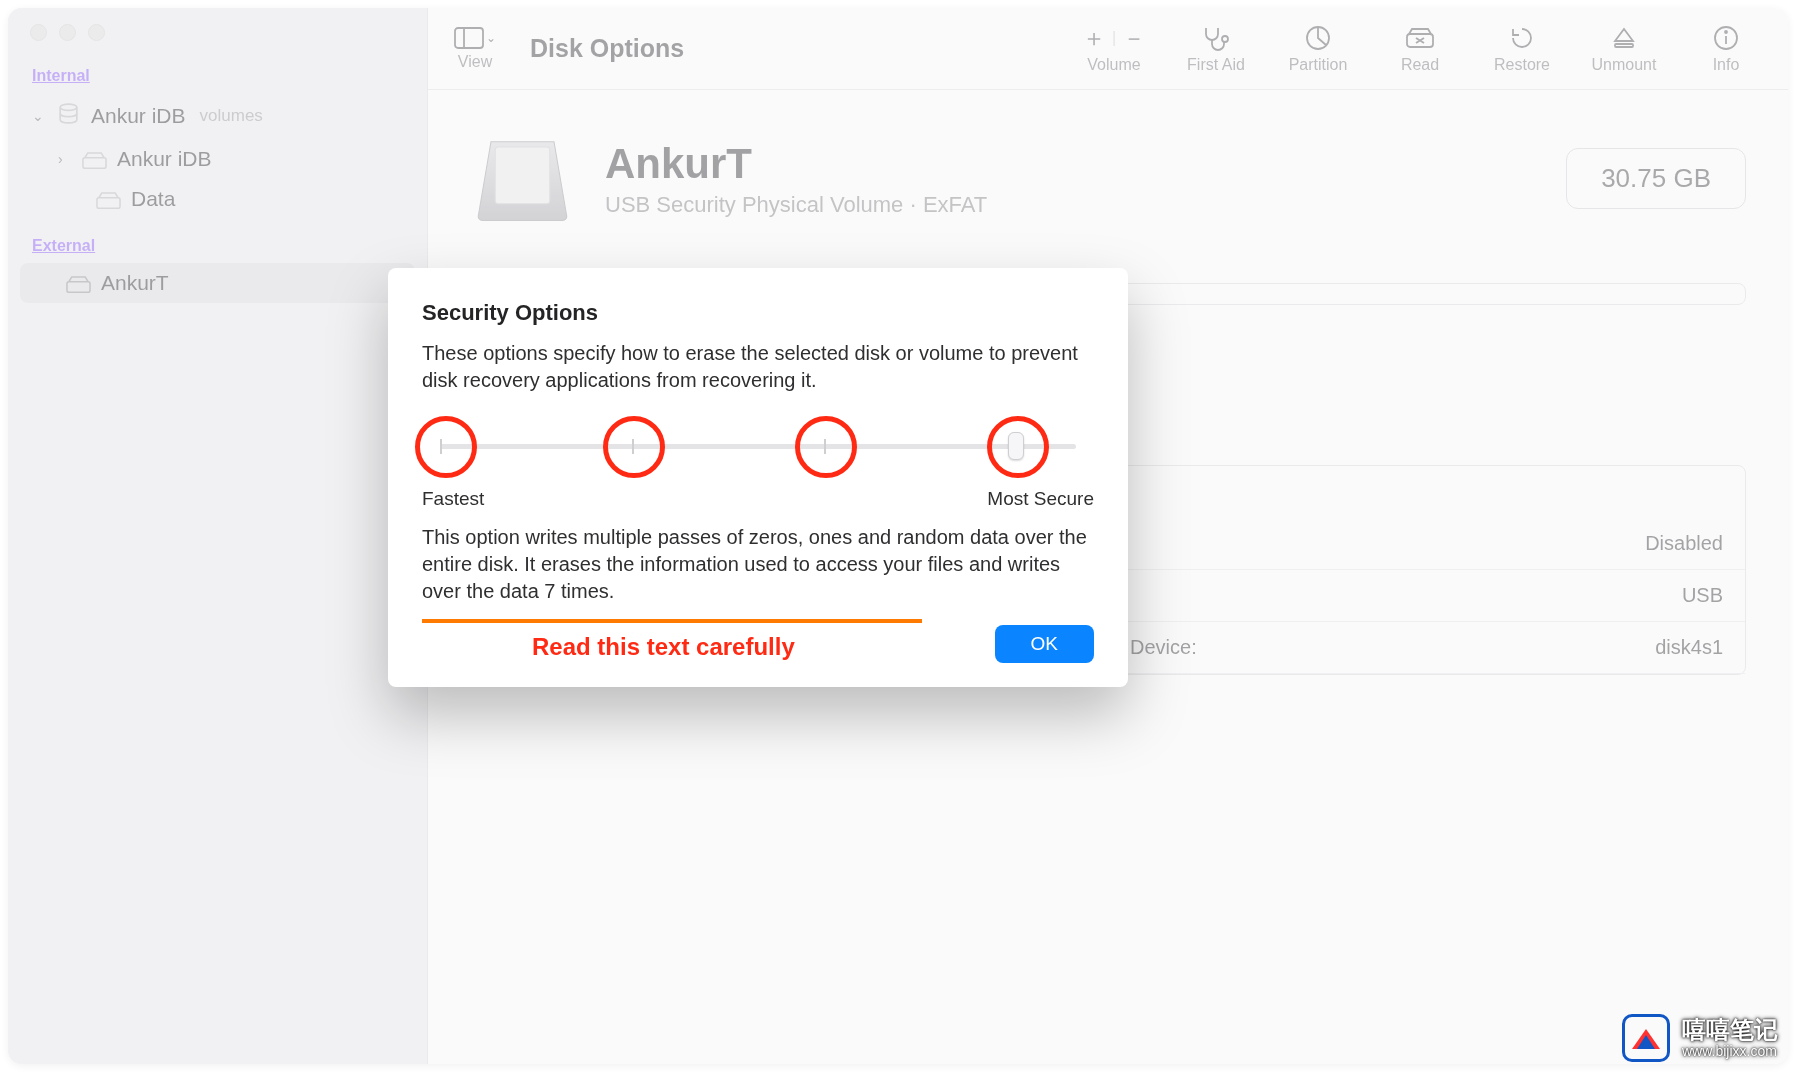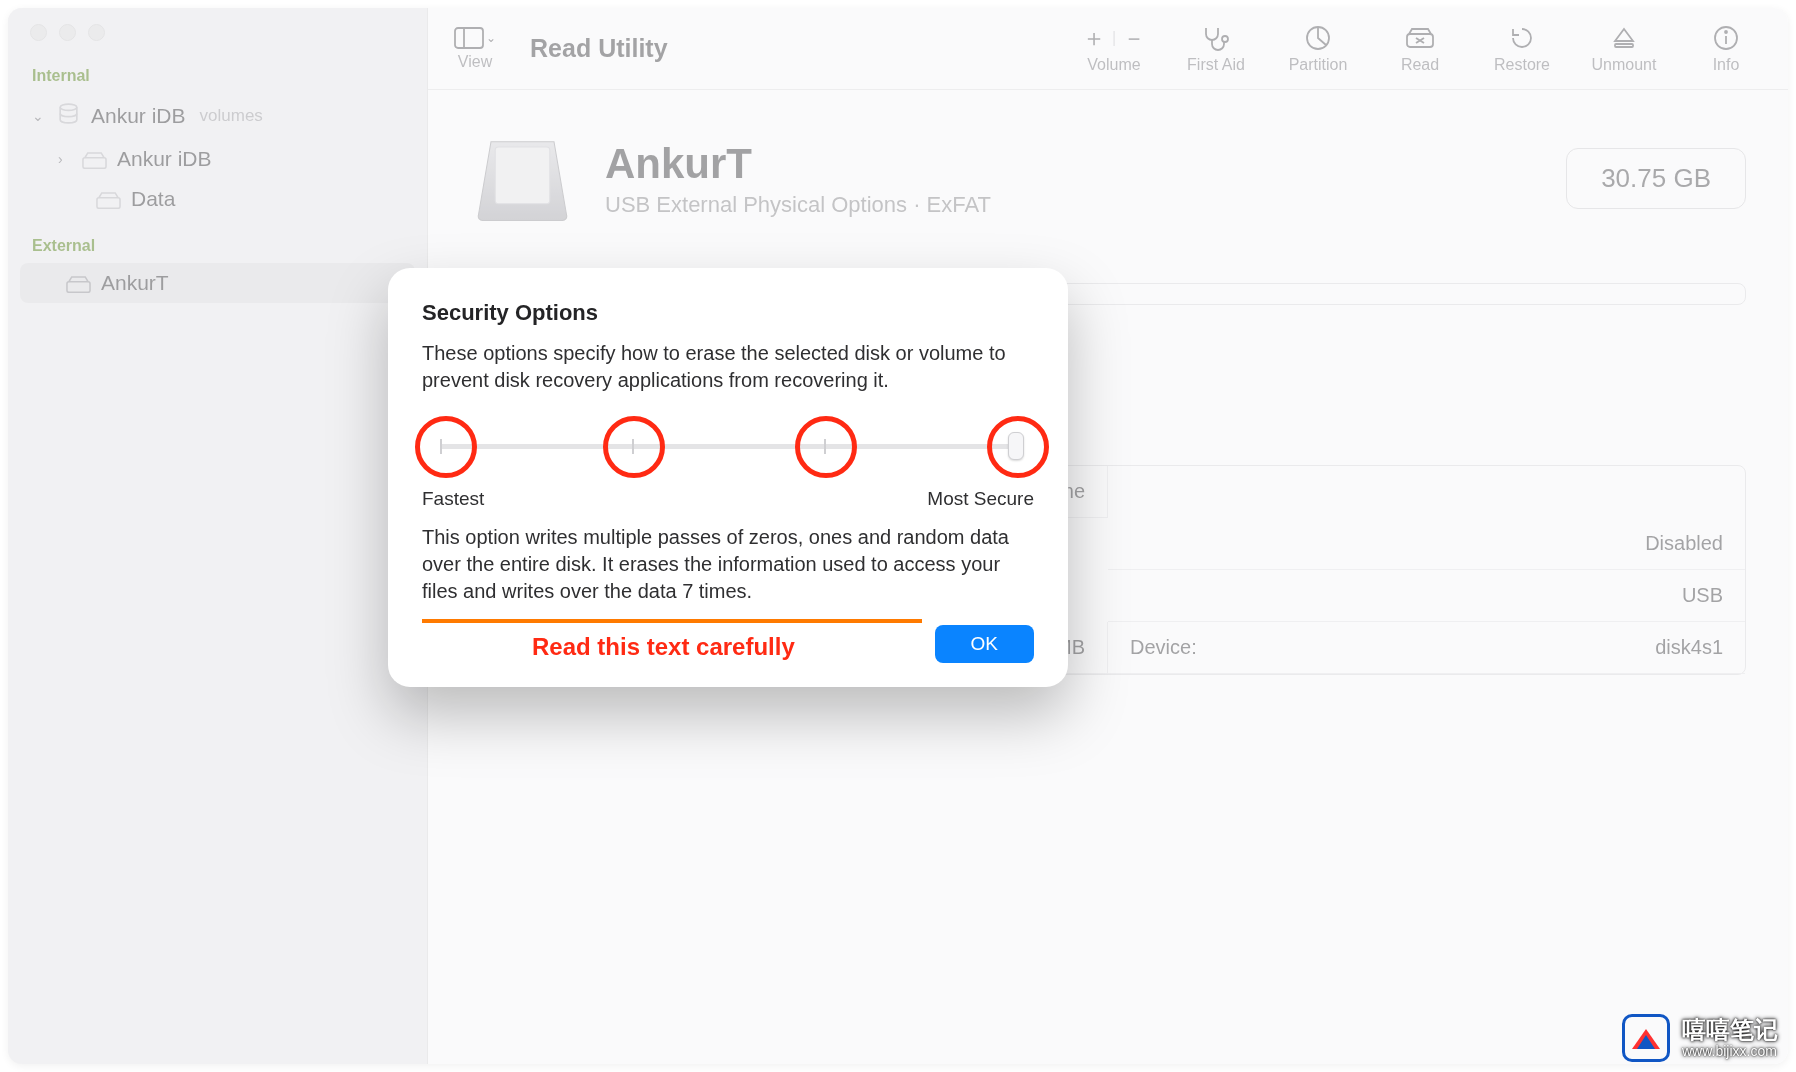--- a/index.html
+++ b/index.html
@@ -31,22 +31,23 @@
 .traffic {
   display: flex;
   gap: 12px;
   padding: 4px 22px 20px 22px;
 }
 .traffic span {
   width: 17px; height: 17px; border-radius: 50%;
   background: #dedede; border: 1px solid #cfcfcf;
 }
 .sec-label {
-  font-size: 16px; color: #4d7c0f; font-weight: 600;
+  font-size: 16px; color: #8b5cf6; font-weight: 600;
   padding: 6px 24px 8px 24px;
+  text-decoration: underline;
 }
 .side-row {
   display: flex; align-items: center; gap: 10px;
   padding: 8px 24px; font-size: 21px; color: #323234;
   cursor: default;
 }
 .side-row.indent1 { padding-left: 50px; }
 .side-row.indent2 { padding-left: 88px; }
 .side-row.sel { background: #dcdcde; border-radius: 8px; margin: 0 12px; padding-left: 46px; }
 .chev { width: 14px; color: #6f6f73; font-size: 14px; }
@@ -119,23 +120,23 @@
 
 .dim-overlay {
   position:absolute; inset:0;
   background: rgba(245,245,247,0.55);
   pointer-events:none;
 }
 
 .modal {
   position:absolute;
   left: 380px; top: 260px;
-  width: 680px;
+  width: 740px;
   background:#fff;
-  border-radius: 22px;
+  border-radius: 8px;
   box-shadow: 0 28px 60px rgba(0,0,0,0.25);
   padding: 32px 34px 26px 34px;
   z-index: 50;
 }
 .modal h3 { font-size: 22px; font-weight: 700; color:#242426; margin-bottom: 14px; }
 .modal p { font-size: 20px; color:#2f2f31; line-height: 1.35; }
 .slider-wrap {
   position: relative; margin: 28px 0 8px 0; height: 48px;
 }
 .track {
@@ -251,21 +252,21 @@
         <div class="tb-view">
           <span class="tb-view-ic">
             <svg width="30" height="22" viewBox="0 0 30 22" fill="none" stroke="#5a5a5d" stroke-width="1.8">
                 <rect x="1" y="1" width="28" height="20" rx="3"></rect>
                 <line x1="10" y1="1" x2="10" y2="21"></line>
               </svg>
             <span style="font-size:12px">⌄</span>
           </span>
           <span>View</span>
         </div>
-        <div class="tb-title">Read Utility</div>
+        <div class="tb-title">Disk Options</div>
       </div>
       <div class="tb-spacer"></div>
 
       <div class="tb-btn">
         <div class="ic tb-split">
           <span style="font-size:24px;">＋</span>
           <span style="color:#cfcfd2">|</span>
           <span style="font-size:24px;">－</span>
         </div>
         <span>Volume</span>
@@ -345,21 +346,21 @@
                   <stop offset="0" stop-color="#d9d9dc"></stop>
                   <stop offset="1" stop-color="#a8a8ad"></stop>
                 </linearGradient>
               </defs>
               <path d="M20 15 h60 l12 70 a4 4 0 01-4 5 H12 a4 4 0 01-4-5 z" fill="url(#g1)" stroke="#9a9a9e"></path>
               <rect x="24" y="20" width="52" height="54" rx="3" fill="#eaeaec" stroke="#c7c7cb"></rect>
             </svg>
         </div>
         <div>
           <div class="vol-title">AnkurT</div>
-          <div class="vol-sub">USB External Physical Options · ExFAT</div>
+          <div class="vol-sub">USB Security Physical Volume · ExFAT</div>
         </div>
         <div class="vol-cap">30.75 GB</div>
       </div>
 
       <div class="usage-bar"></div>
 
       <div class="info-grid">
         <div class="info-cell">
           <span class="k">Type:</span>
           <span class="v">USB External Physical Volume</span>

